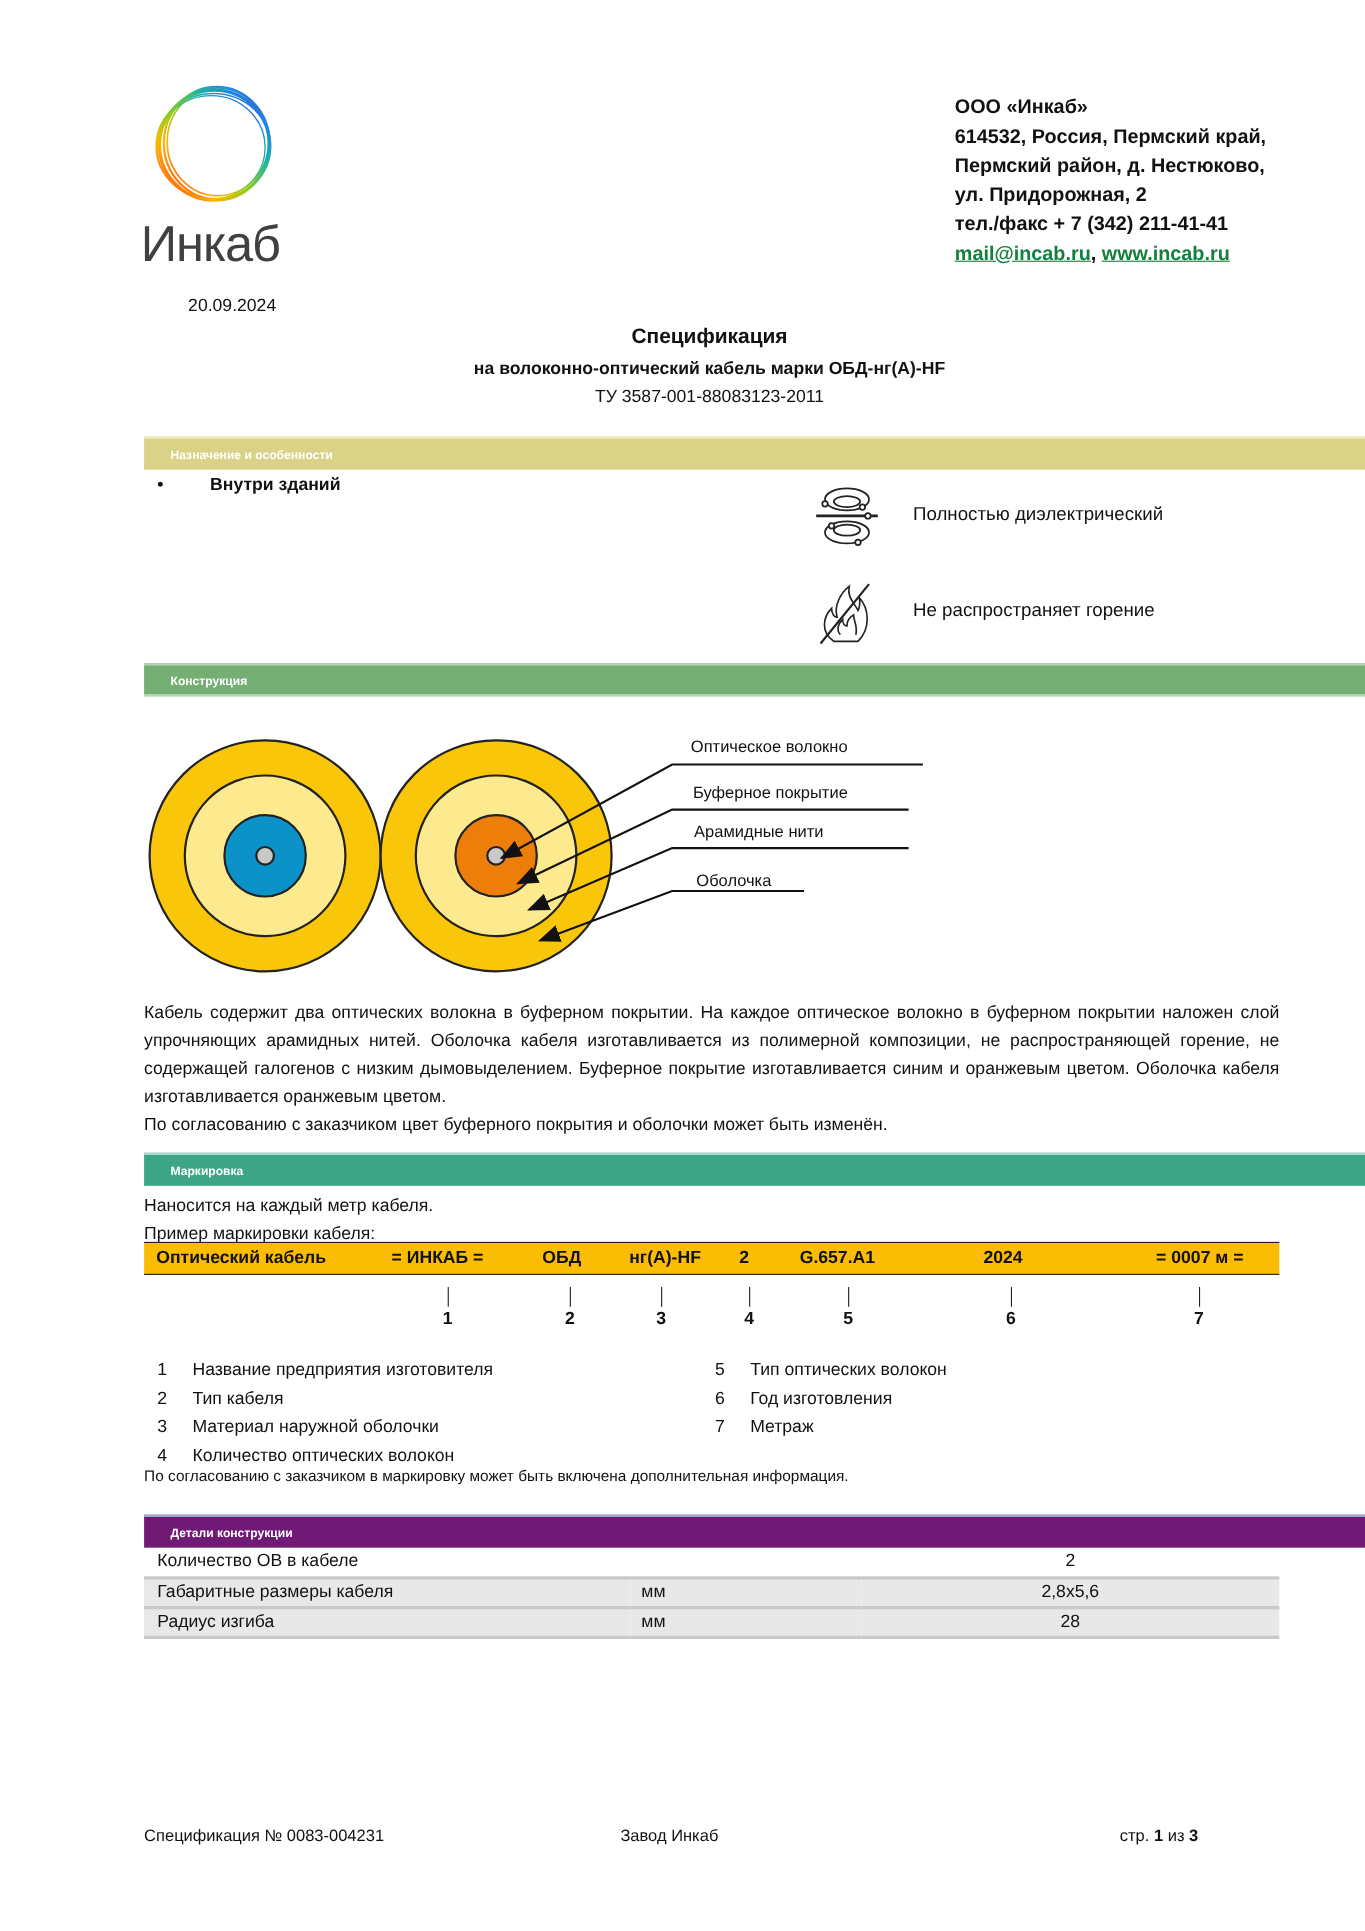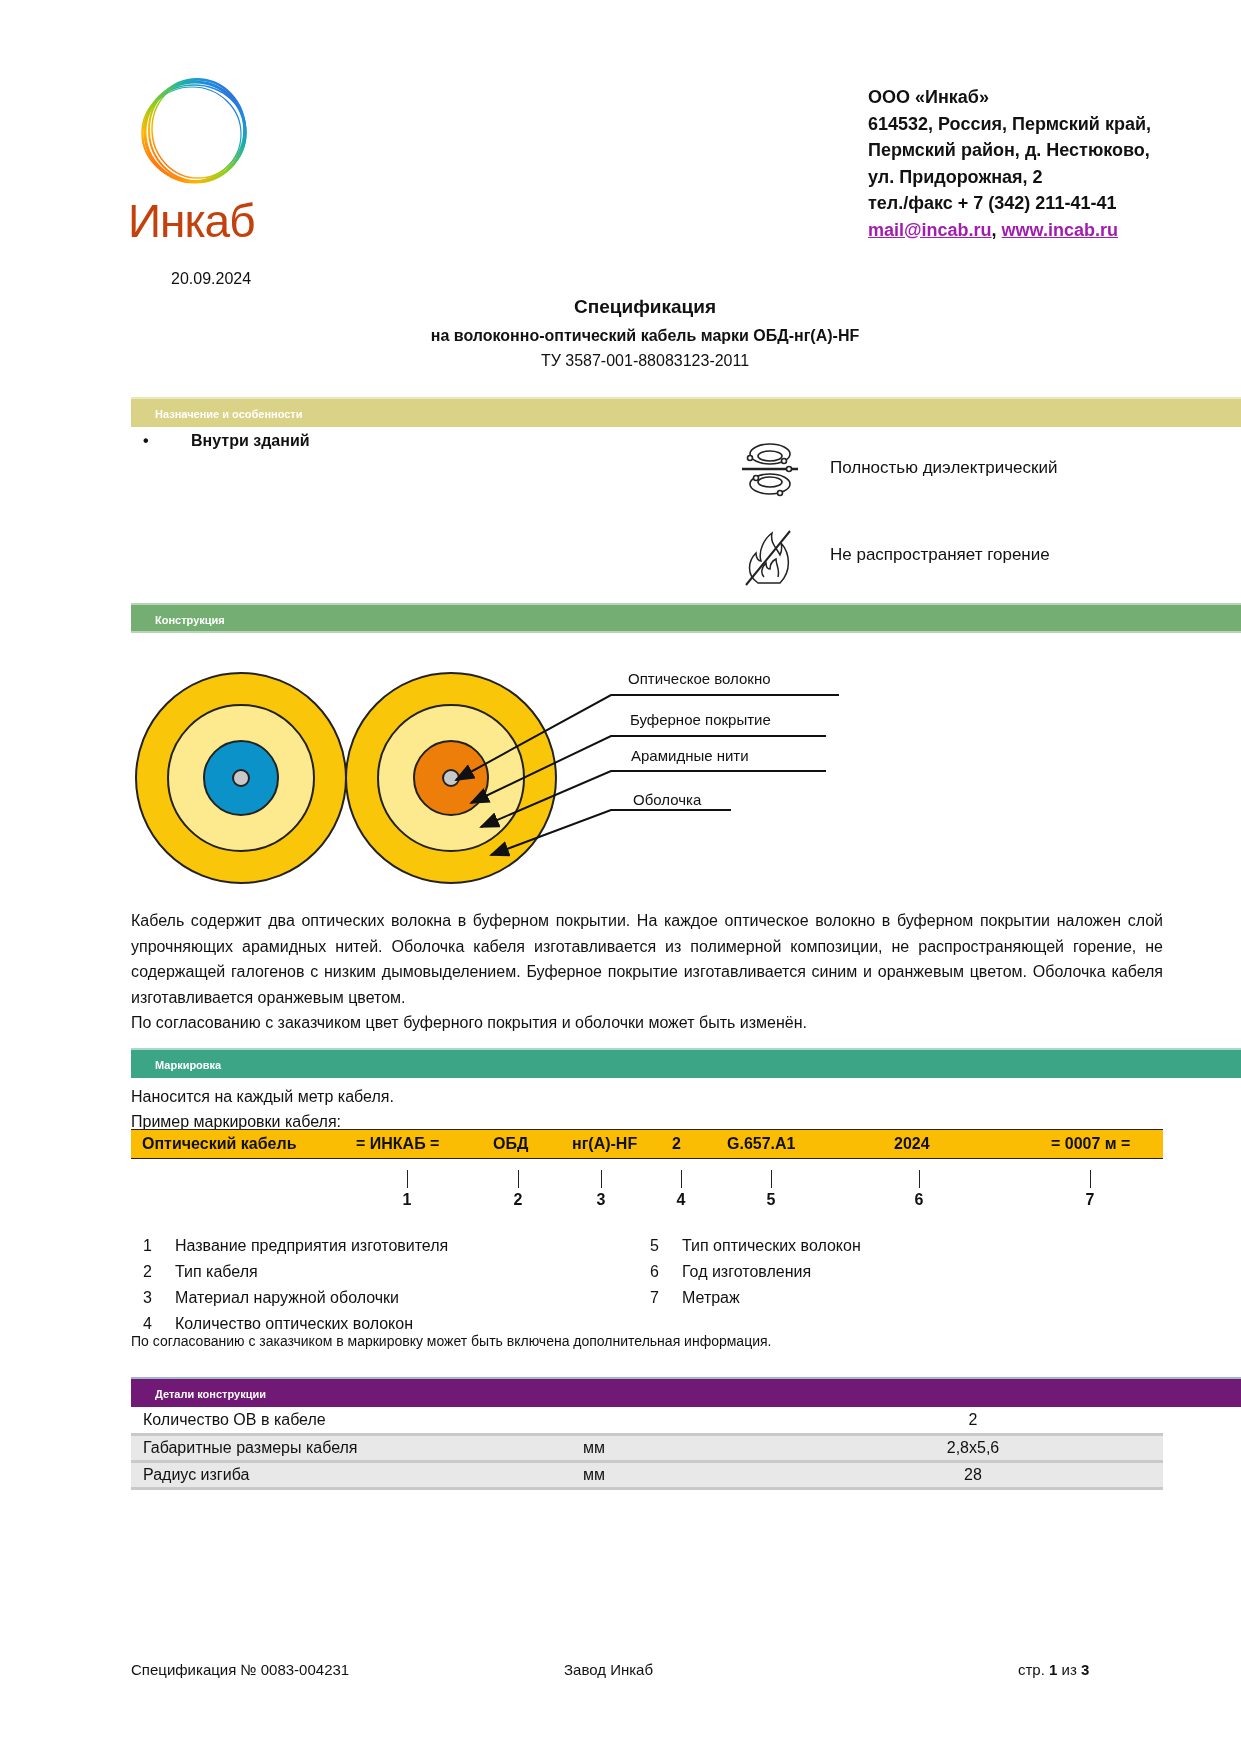--- a/index.html
+++ b/index.html
@@ -1,22 +1,22 @@
 <!DOCTYPE html>
 <html><head>
 <meta charset="utf-8">
 <style>
   html, body { margin: 0; padding: 0; background: #ffffff; }
   body { width: 1241px; height: 1755px; position: relative; overflow: hidden;
          font-family: "Liberation Sans", sans-serif; color: #111; }
   .abs { position: absolute; }
   .logo-wrap { left: 128px; top: 72px; width: 140px; height: 170px; }
-  .logo-text { position: absolute; left: 0; top: 122px; font-size: 46px; font-weight: 400; letter-spacing: -1px; color: #c2410c; }
+  .logo-text { position: absolute; left: 0; top: 122px; font-size: 46px; font-weight: 400; letter-spacing: -1px; color: #404040; }
   .address { left: 868px; top: 84px; font-size: 18px; line-height: 26.5px; color: #111; font-weight: bold; }
-  .address a { color: #a21caf; text-decoration: underline; }
+  .address a { color: #15803d; text-decoration: underline; }
   .date { left: 131px; top: 270px; font-size: 16px; margin-left: 40px; }
   .title { left: 0; width: 1290px; top: 296px; text-align: center; font-size: 19px; font-weight: 700; }
   .subtitle { left: 0; width: 1290px; top: 327px; text-align: center; font-size: 16px; font-weight: 700; }
   .tu { left: 0; width: 1290px; top: 352px; text-align: center; font-size: 16px; }
   .band { left: 131px; width: 1193px; height: 30px; color: #fff; font-weight: 700; font-size: 11px;
           line-height: 30px; padding-left: 24px; box-sizing: border-box; }
   .band-yellow { top: 397px; background: #d9d287; border-top: 2px solid #ece9b8; }
   .band-green { top: 603px; background: #74ae72; border-top: 2px solid #b7d6b5; border-bottom: 2px solid #b7d6b5; }
   .band-teal { top: 1048px; background: #3ba585; border-top: 2px solid #a8d8c8; }
   .band-blue { top: 1377px; background: #701a75; border-top: 2px solid #9db7cf; }

